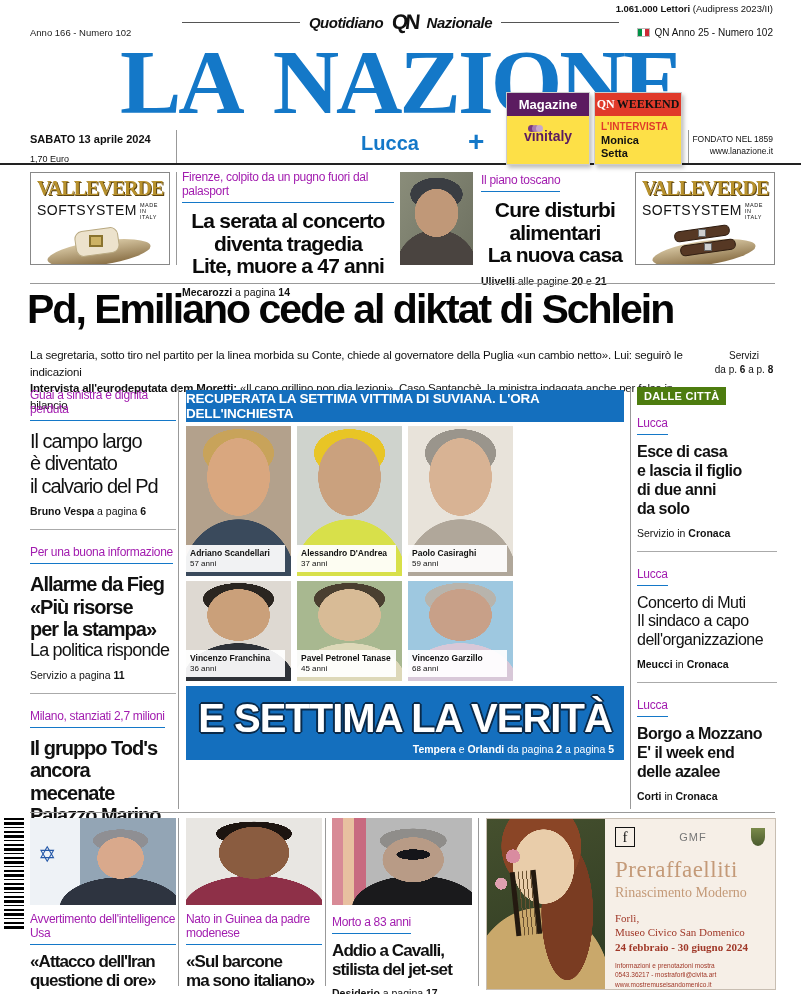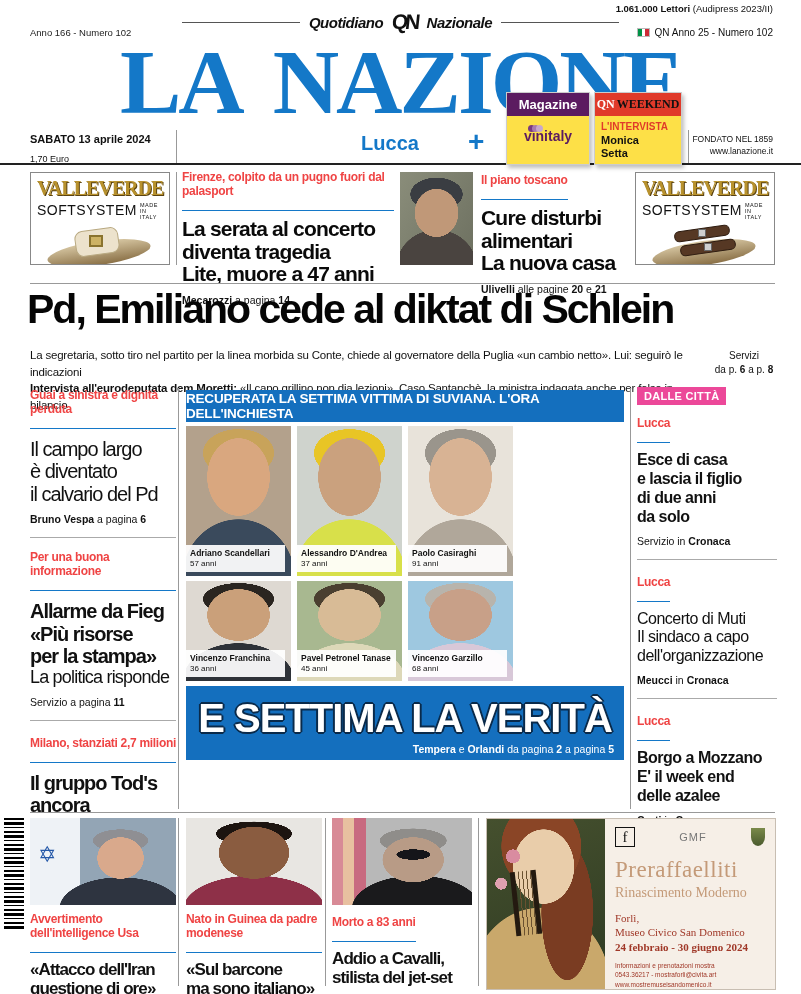--- a/index.html
+++ b/index.html
@@ -44,22 +44,22 @@
                 font-family:"Liberation Serif",serif; font-weight:bold; font-size:12px; }
   .wk-qn { color:#fff; } .wk-rest { color:#111; }
   .vinitaly { margin-top:12px; text-align:center; color:#5b1b60; font-size:14px; font-weight:bold; position:relative; }
   .grapes { position:absolute; top:-9px; left:24px; }
   .grapes i { display:inline-block; width:7px; height:7px; border-radius:50%; background:#7a3a80; margin-left:-3px; }
   .grapes i:nth-child(2){ background:#a87ab0; } .grapes i:nth-child(3){ background:#c8a8cc; }
   .wk-kicker { color:#e03a2a; font-weight:bold; font-size:10px; margin:5px 0 2px 6px; }
   .wk-title { font-weight:bold; font-size:11px; line-height:1.15; margin-left:6px; }
 
   
-  .kicker { display:inline-block; color:#ef4444; font-weight:bold; font-size:12px;
-            border-bottom:1.5px solid #1478c8; padding-bottom:12px; letter-spacing:-0.3px; }
+  .kicker { display:inline-block; color:#a21caf; font-weight:normal; font-size:12px;
+            border-bottom:1.5px solid #1478c8; padding-bottom:4px; letter-spacing:-0.3px; }
   .kicker-sm { font-size:12px; }
   .byline { font-size:10.5px; color:#111; margin-top:8px; }
   .byline b { font-weight:bold; }
   .hl { font-weight:bold; color:#0a0a0a; }
 
   
   .ad-vv { border:1px solid #888; background:#fff; padding:4px 6px; overflow:hidden; }
   .ad-vv1 { left:30px; top:172px; width:140px; height:93px; }
   .ad-vv2 { left:635px; top:172px; width:140px; height:93px; }
   .vv-brand { font-family:"Liberation Serif",serif; font-weight:bold; font-size:20px; letter-spacing:-1px;
@@ -72,21 +72,21 @@
   .strap1 { position:absolute; left:38px; top:6px; width:44px; height:26px; border-radius:8px;
             background:#ece2cc; border:1px solid #b8a880; transform:rotate(-8deg); }
   .buckle { position:absolute; left:52px; top:12px; width:14px; height:12px; background:#cdb264; border:2px solid #8a732e; }
   .strap-br { position:absolute; width:56px; height:11px; border-radius:5px; background:#563824; border:1px solid #2e1c10; transform:rotate(-8deg); }
   .sb1 { left:32px; top:5px; } .sb2 { left:38px; top:19px; }
   .mbuckle { position:absolute; width:8px; height:8px; background:#cfcfcf; border:1px solid #666; }
   .mb1 { left:56px; top:6px; } .mb2 { left:62px; top:20px; }
 
   .story-t1 { left:182px; top:170px; width:212px; }
   .story-t2 { left:481px; top:170px; width:148px; }
-  .hl-top { font-size:21px; line-height:1.08; letter-spacing:-0.8px; margin-top:7px; }
+  .hl-top { font-size:21px; line-height:1.08; letter-spacing:-0.8px; margin-top:7px;text-align:center; }
   .v-top { left:176px; top:172px; height:93px; }
   .photo-cap-man { left:400px; top:172px; width:73px; height:93px;
     background:
       radial-gradient(ellipse 30% 26% at 50% 44%, #c09878 99%, transparent 100%),
       radial-gradient(ellipse 36% 18% at 50% 24%, #3a3d42 99%, transparent 100%),
       radial-gradient(ellipse 55% 40% at 50% 102%, #4a4440 99%, transparent 100%),
       linear-gradient(120deg,#8a8d7a,#6d7060); }
   .rule-top { left:30px; right:26px; top:283px; height:1px; background:#999; }
 
   
@@ -97,21 +97,21 @@
 
   
   .v-main-l { left:178px; top:388px; height:421px; }
   .v-main-r { left:630px; top:388px; height:421px; }
   .col-left { left:30px; top:388px; width:146px; }
   .col-right { left:637px; top:386px; width:140px; }
   .divider { height:1px; background:#aaa; margin:12px 0; }
   .hl-left { font-size:20px; font-weight:normal; line-height:1.12; letter-spacing:-1px; margin-top:9px; }
   .hl-left-b { font-size:20px; font-weight:bold; line-height:1.12; letter-spacing:-1px; margin-top:9px; }
   .hl-left-light { font-size:18px; font-weight:normal; letter-spacing:-0.8px; line-height:1.15; }
-  .badge { display:inline-block; background:#ec4899; color:#fff; font-weight:bold; font-size:11px;
+  .badge { display:inline-block; background:#4d7c0f; color:#fff; font-weight:bold; font-size:11px;
            letter-spacing:0.3px; padding:3px 7px; margin-bottom:8px; }
   .hl-right-b { font-size:16px; font-weight:bold; line-height:1.18; letter-spacing:-0.5px; margin-top:8px; }
   .hl-right { font-size:16px; font-weight:normal; line-height:1.18; letter-spacing:-0.5px; margin-top:8px; }
 
   
   .center-col { left:186px; top:390px; width:438px; }
   .banner-top { background:#146fbe; color:#fff; font-weight:bold; font-size:13.5px; letter-spacing:-0.2px;
                 height:32px; display:flex; align-items:center; justify-content:center; margin-bottom:4px; }
   .vrow { display:flex; gap:6px; margin-bottom:5px; }
   .vcell { position:relative; width:105px; height:150px; overflow:hidden; }
@@ -354,21 +354,21 @@
   <div class="abs center-col">
     <div class="banner-top">RECUPERATA LA SETTIMA VITTIMA DI SUVIANA. L'ORA DELL'INCHIESTA</div>
     <div class="vrow">
       <div class="vcell mug v1">
         <div class="vcap"><b>Adriano Scandellari</b><span>57 anni</span></div>
       </div>
       <div class="vcell mug v2">
         <div class="vcap"><b>Alessandro D'Andrea</b><span>37 anni</span></div>
       </div>
       <div class="vcell mug v3">
-        <div class="vcap"><b>Paolo Casiraghi</b><span>91 anni</span></div>
+        <div class="vcap"><b>Paolo Casiraghi</b><span>59 anni</span></div>
       </div>
     </div>
     <div class="vrow vrow2">
       <div class="vcell mug v5">
         <div class="vcap"><b>Vincenzo Franchina</b><span>36 anni</span></div>
       </div>
       <div class="vcell mug v6">
         <div class="vcap"><b>Pavel Petronel Tanase</b><span>45 anni</span></div>
       </div>
       <div class="vcell mug v7">

